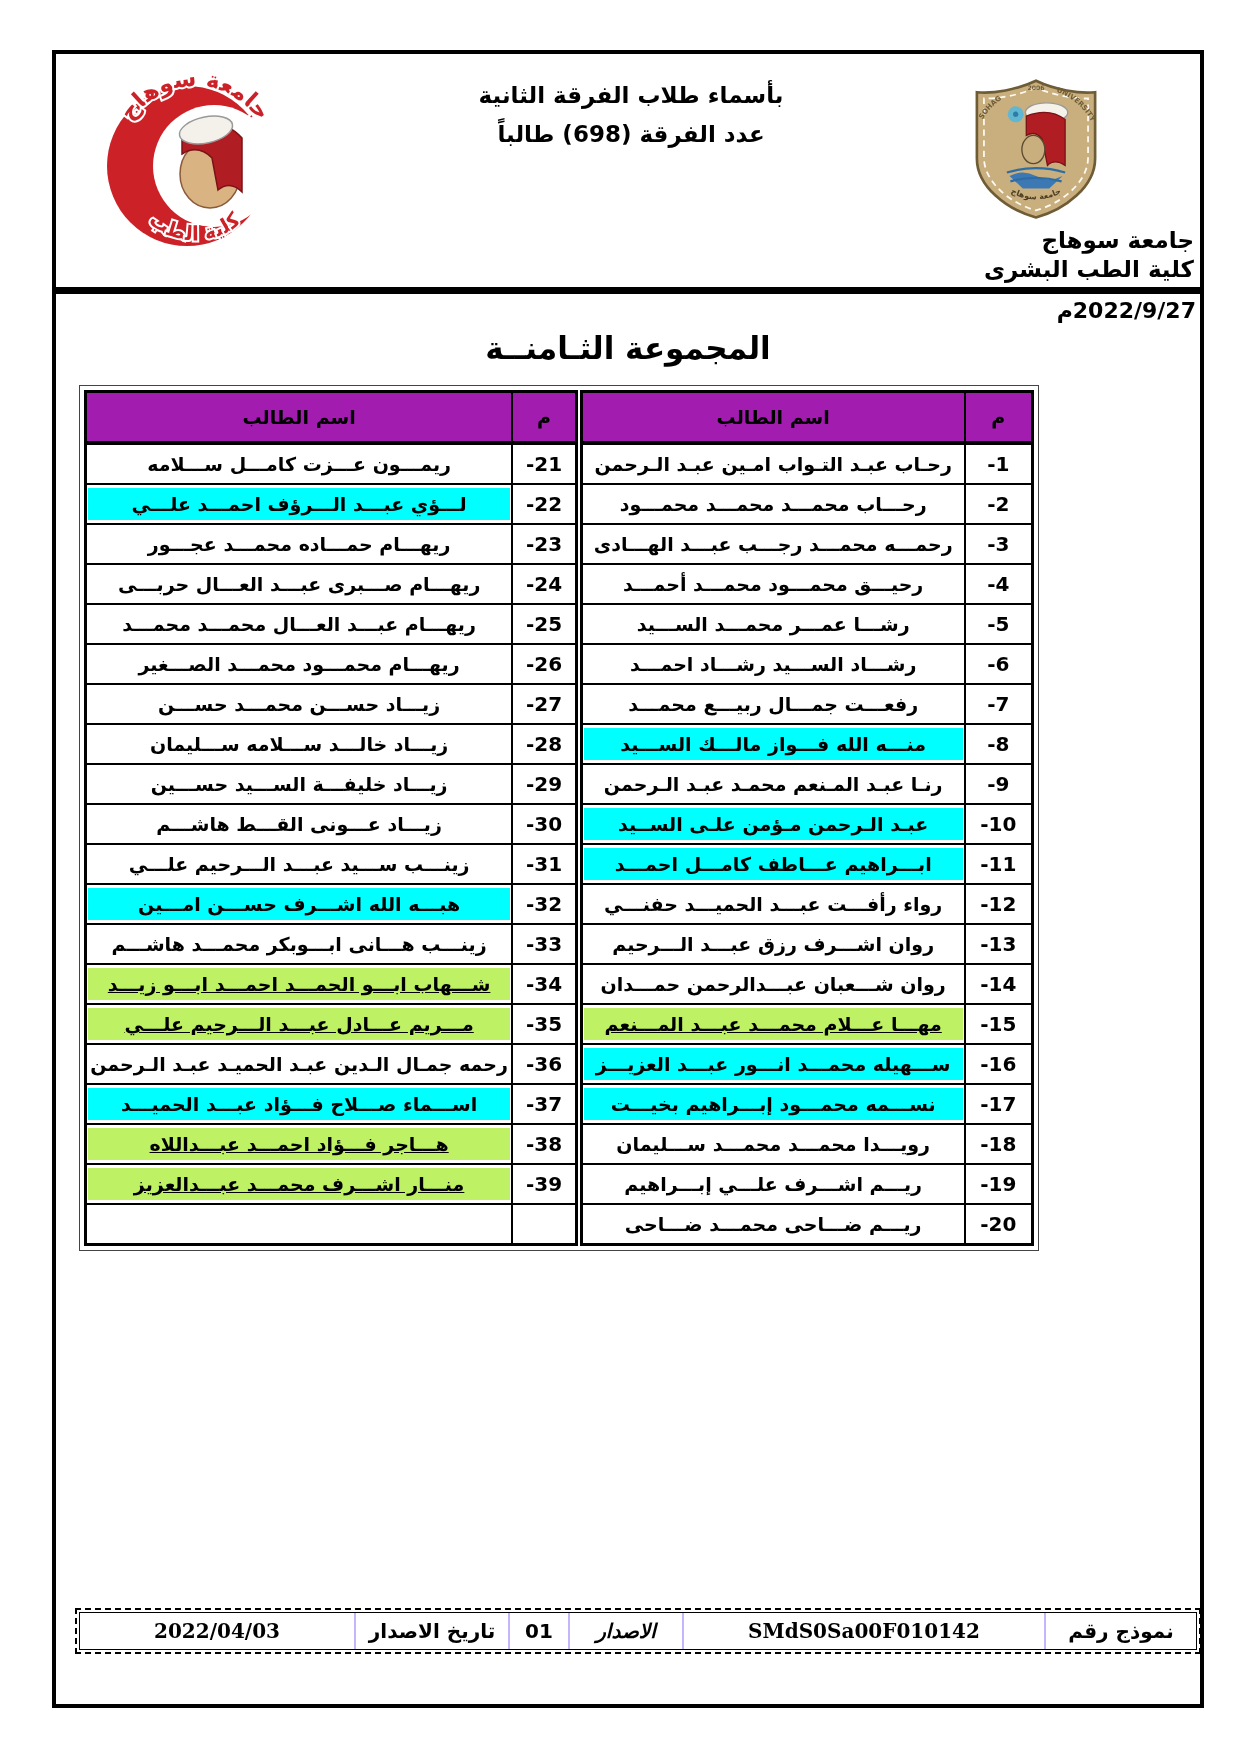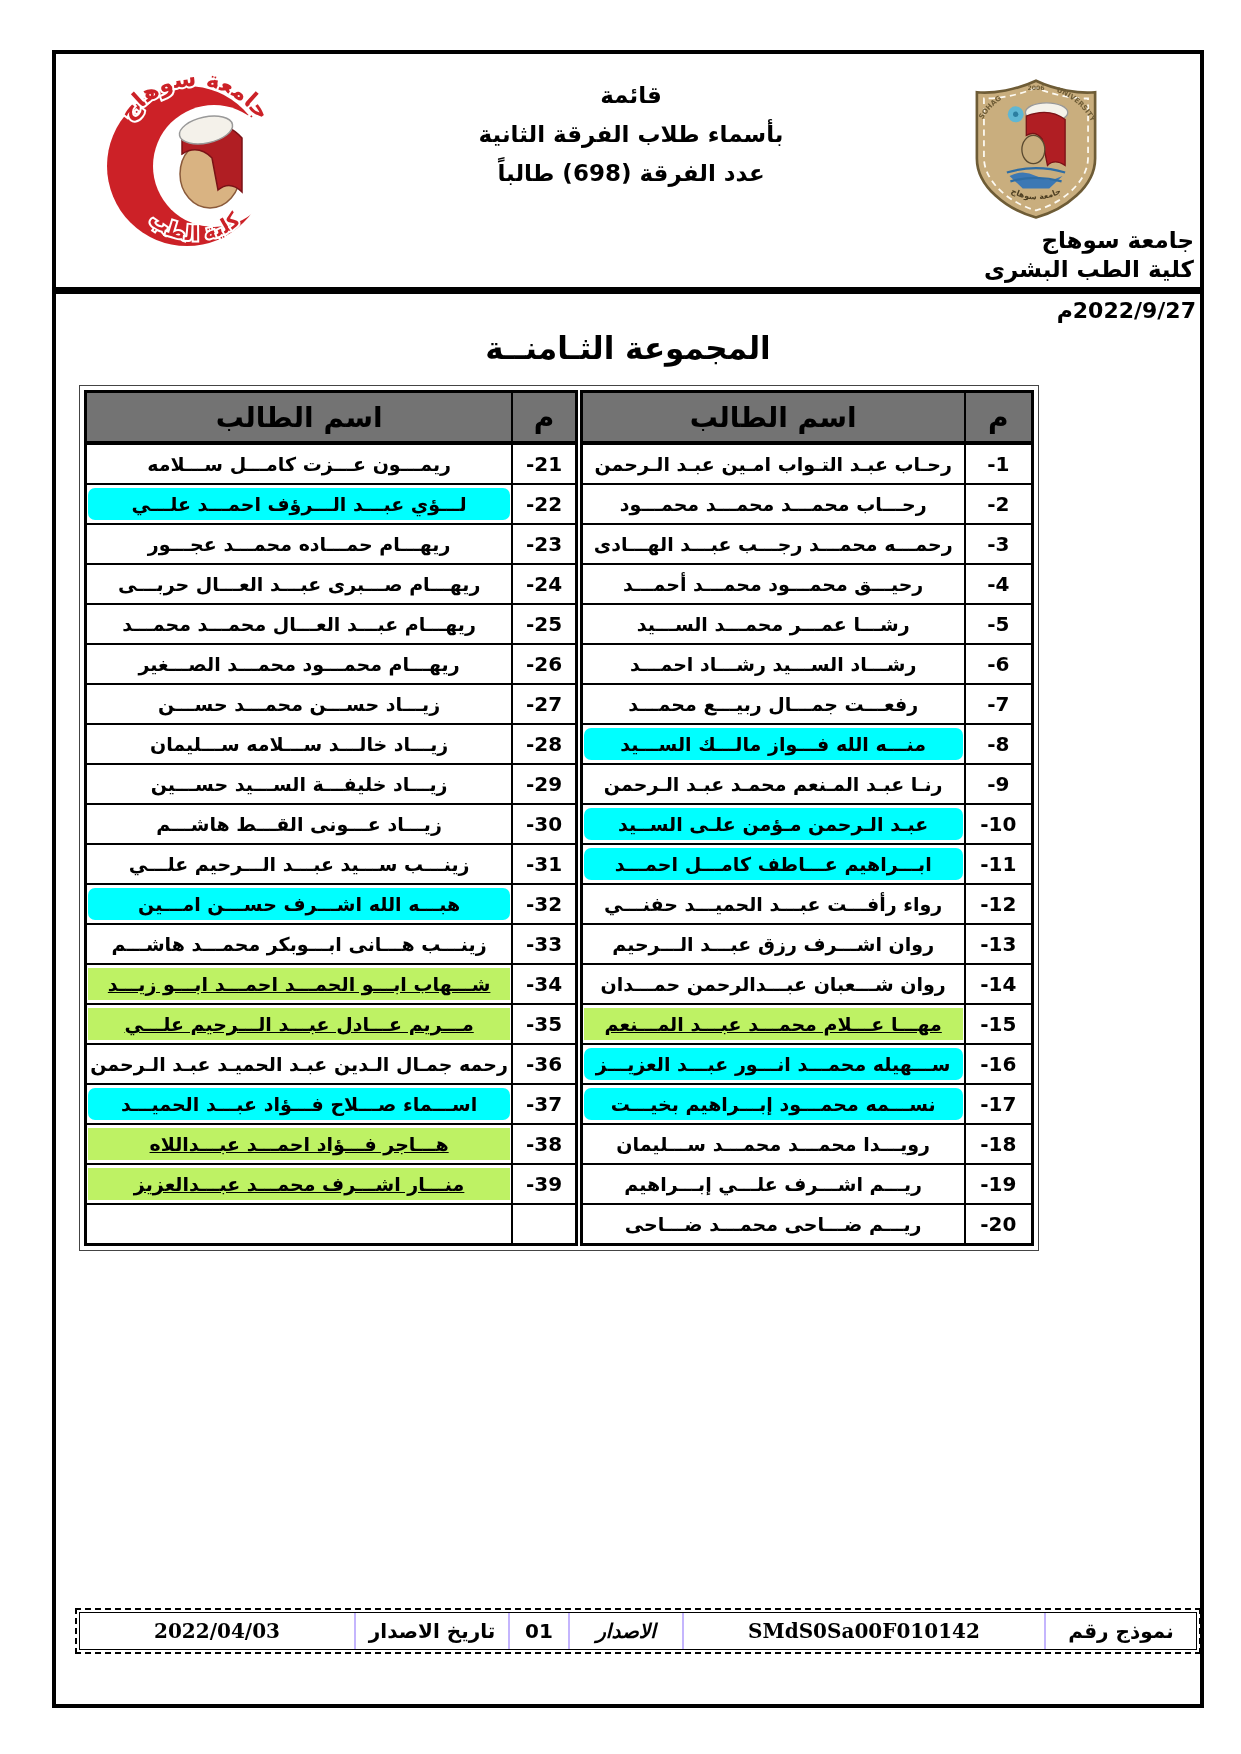--- a/index.html
+++ b/index.html
@@ -16,26 +16,26 @@
   .shield-logo{position:absolute;left:905px;top:20px;width:150px;height:152px;}
   .org{position:absolute;right:6px;top:172px;width:330px;text-align:right;font-size:23px;line-height:29px;}
   .hline{position:absolute;left:0;right:0;top:233px;height:7px;background:#000;}
   .date{position:absolute;right:4px;top:244px;font-size:22px;}
   .group-title{position:absolute;left:0;width:100%;top:276px;text-align:center;font-size:31px;}
 
   
   .table-wrap{position:absolute;left:23px;top:331px;width:960px;}
   .table-outer{border:1px solid #444;padding:4px;display:flex;direction:rtl;gap:2px;}
   table.half{border-collapse:collapse;border:3px solid #000;table-layout:fixed;}
-  table.half th{background:#737373;border:2px solid #000;border-bottom:4px solid #000;height:46px;font-size:28px;text-align:center;}
+  table.half th{background:#a21caf;border:2px solid #000;border-bottom:4px solid #000;height:46px;font-size:19px;text-align:center;}
   table.half td{border:2px solid #000;height:38px;text-align:center;vertical-align:middle;padding:0;}
   td.num{font-size:20px;}
   td.nm{font-size:19px;}
   td.nm .cellname{display:block;margin:0 1px;padding:4px 0;line-height:24px;}
-  .hl-cyan{background:#00FFFF;border-radius:7px;}
+  .hl-cyan{background:#00FFFF;}
   .hl-green{background:#bef264;text-decoration:underline;}
   .rt .c-num{width:64px;} .rt .c-nm{width:384px;}
   .lt .c-num{width:60px;} .lt .c-nm{width:428px;}
 
   
   .footer{position:absolute;left:19px;top:1554px;width:1118px;border:2px dashed #000;padding:2px;}
   .footer-inner{border:1px solid #000;display:flex;direction:rtl;height:36px;align-items:stretch;font-size:20px;}
   .fcell{display:flex;align-items:center;justify-content:center;border-left:2px solid #c4b5fd;}
   .fcell:last-child{border-left:none;}
   .f1{width:150px;} .f2{width:360px;font-family:"DejaVu Serif",serif;} .f3{width:112px;font-style:italic;} .f4{width:58px;} .f5{width:152px;} .f6{flex:1;font-family:"DejaVu Serif",serif;}
@@ -60,21 +60,20 @@
       <text font-size="23" fill="#CC2127" stroke="#ffffff" stroke-width="4" paint-order="stroke" text-anchor="middle">
         <textPath href="#arcTop" startOffset="50%">جامعة سوهاج</textPath>
       </text>
       <text font-size="20" fill="#CC2127" stroke="#ffffff" stroke-width="4" paint-order="stroke" text-anchor="middle">
         <textPath href="#arcBot" startOffset="50%">كلية الطب</textPath>
       </text>
     </svg>
   </div>
 
   <div class="center-block">
-    <div>قائمة</div>
     <div>بأسماء طلاب الفرقة الثانية</div>
     <div>عدد الفرقة (698) طالباً</div>
   </div>
 
   <div class="shield-logo">
     <svg viewBox="0 0 170 165" width="150" height="152">
       <defs>
         <path id="shTopL" d="M 18,62 A 70,70 0 0 1 60,18"></path>
         <path id="shTopR" d="M 98,14 A 70,70 0 0 1 152,60"></path>
         <path id="shBot" d="M 40,118 A 60,60 0 0 0 130,118"></path>

